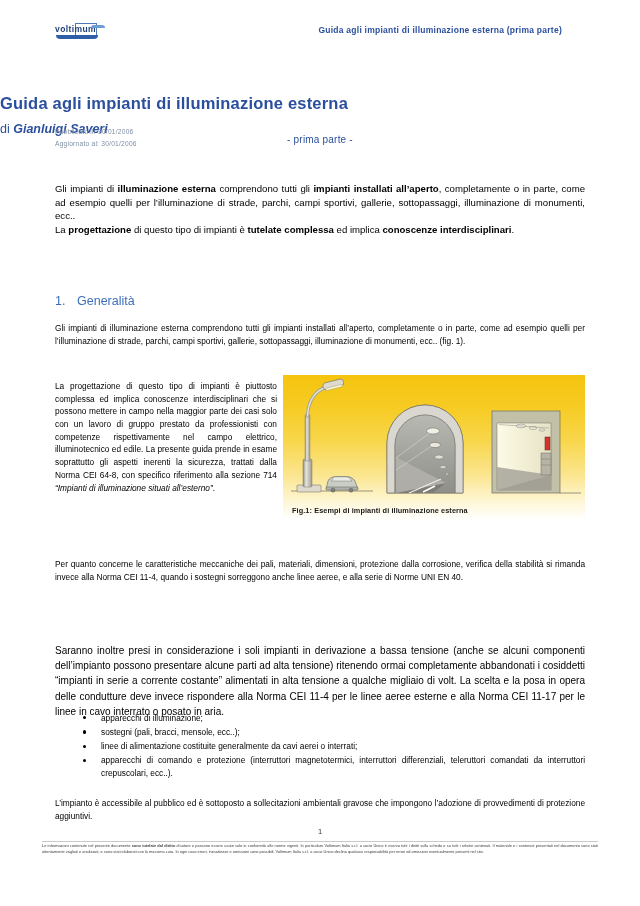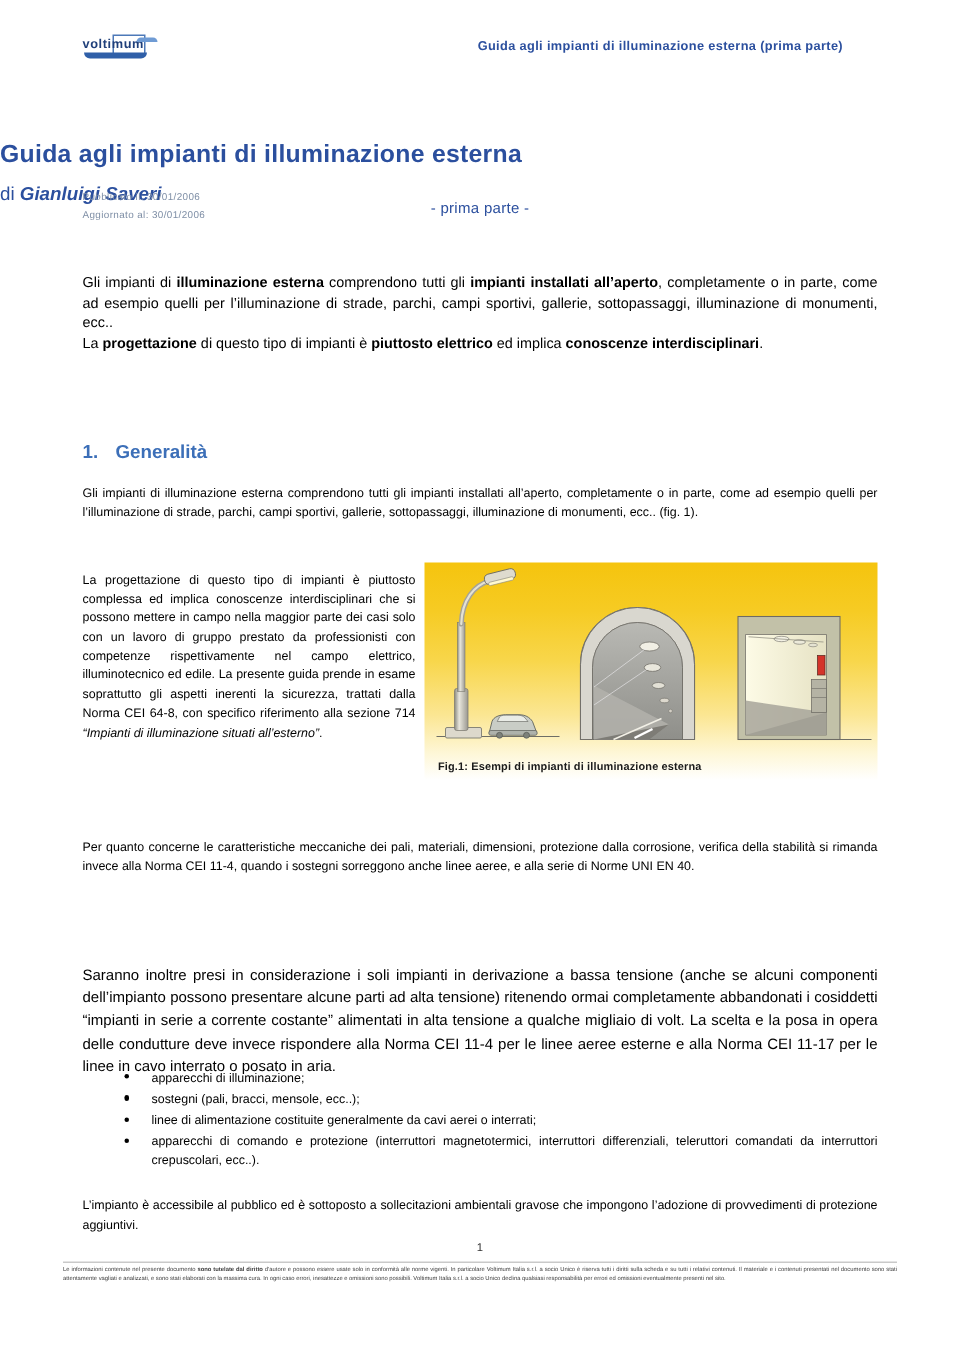--- a/index.html
+++ b/index.html
@@ -154,21 +154,21 @@
   .abstract b { font-weight: bold; }
   .abstract .blk2 { display: block; }
 
   
   .section-heading {
     position: absolute;
     top: 294px;
     left: 55px;
     width: 530px;
     font-size: 12.5px;
-    font-weight: bold;
+    font-weight: normal;
     color: #3c6fb8;
   }
   .section-heading .num {
     display: inline-block;
     width: 22px;
   }
 
   
   .p-intro {
     position: absolute;
@@ -338,21 +338,21 @@
   <div class="byline">
     <span>di </span><span class="author">Gianluigi Saveri</span>
   </div>
   <div class="dates">
     <div>Pubblicato il: 30/01/2006</div>
     <div>Aggiornato al: 30/01/2006</div>
   </div>
 
   <div class="abstract">
     <span>Gli impianti di </span><b>illuminazione esterna</b><span> comprendono tutti gli </span><b>impianti installati all’aperto</b><span>, completamente o in parte, come ad esempio quelli per l’illuminazione di strade, parchi, campi sportivi, gallerie, sottopassaggi, illuminazione di monumenti, ecc..</span>
-    <span class="blk2"><span>La </span><b>progettazione</b><span> di questo tipo di impianti è </span><b>piuttosto elettrico</b><span> ed implica </span><b>conoscenze interdisciplinari</b><span>.</span></span>
+    <span class="blk2"><span>La </span><b>progettazione</b><span> di questo tipo di impianti è </span><b>tutelate complessa</b><span> ed implica </span><b>conoscenze interdisciplinari</b><span>.</span></span>
   </div>
 
   <div class="section-heading">
     <span class="num">1.</span><span>Generalità</span>
   </div>
 
   <div class="p-intro">Gli impianti di illuminazione esterna comprendono tutti gli impianti installati all’aperto, completamente o in parte, come ad esempio quelli per l’illuminazione di strade, parchi, campi sportivi, gallerie, sottopassaggi, illuminazione di monumenti, ecc.. (fig. 1).</div>
 
   <div class="p-left-col">
     <span>La progettazione di questo tipo di impianti è piuttosto complessa ed implica conoscenze interdisciplinari che si possono mettere in campo nella maggior parte dei casi solo con un lavoro di gruppo prestato da professionisti con competenze rispettivamente nel campo elettrico, illuminotecnico ed edile. La presente guida prende in esame soprattutto gli aspetti inerenti la sicurezza, trattati dalla Norma CEI 64-8, con specifico riferimento alla sezione 714 </span><i>“Impianti di illuminazione situati all’esterno”</i><span>.</span>

